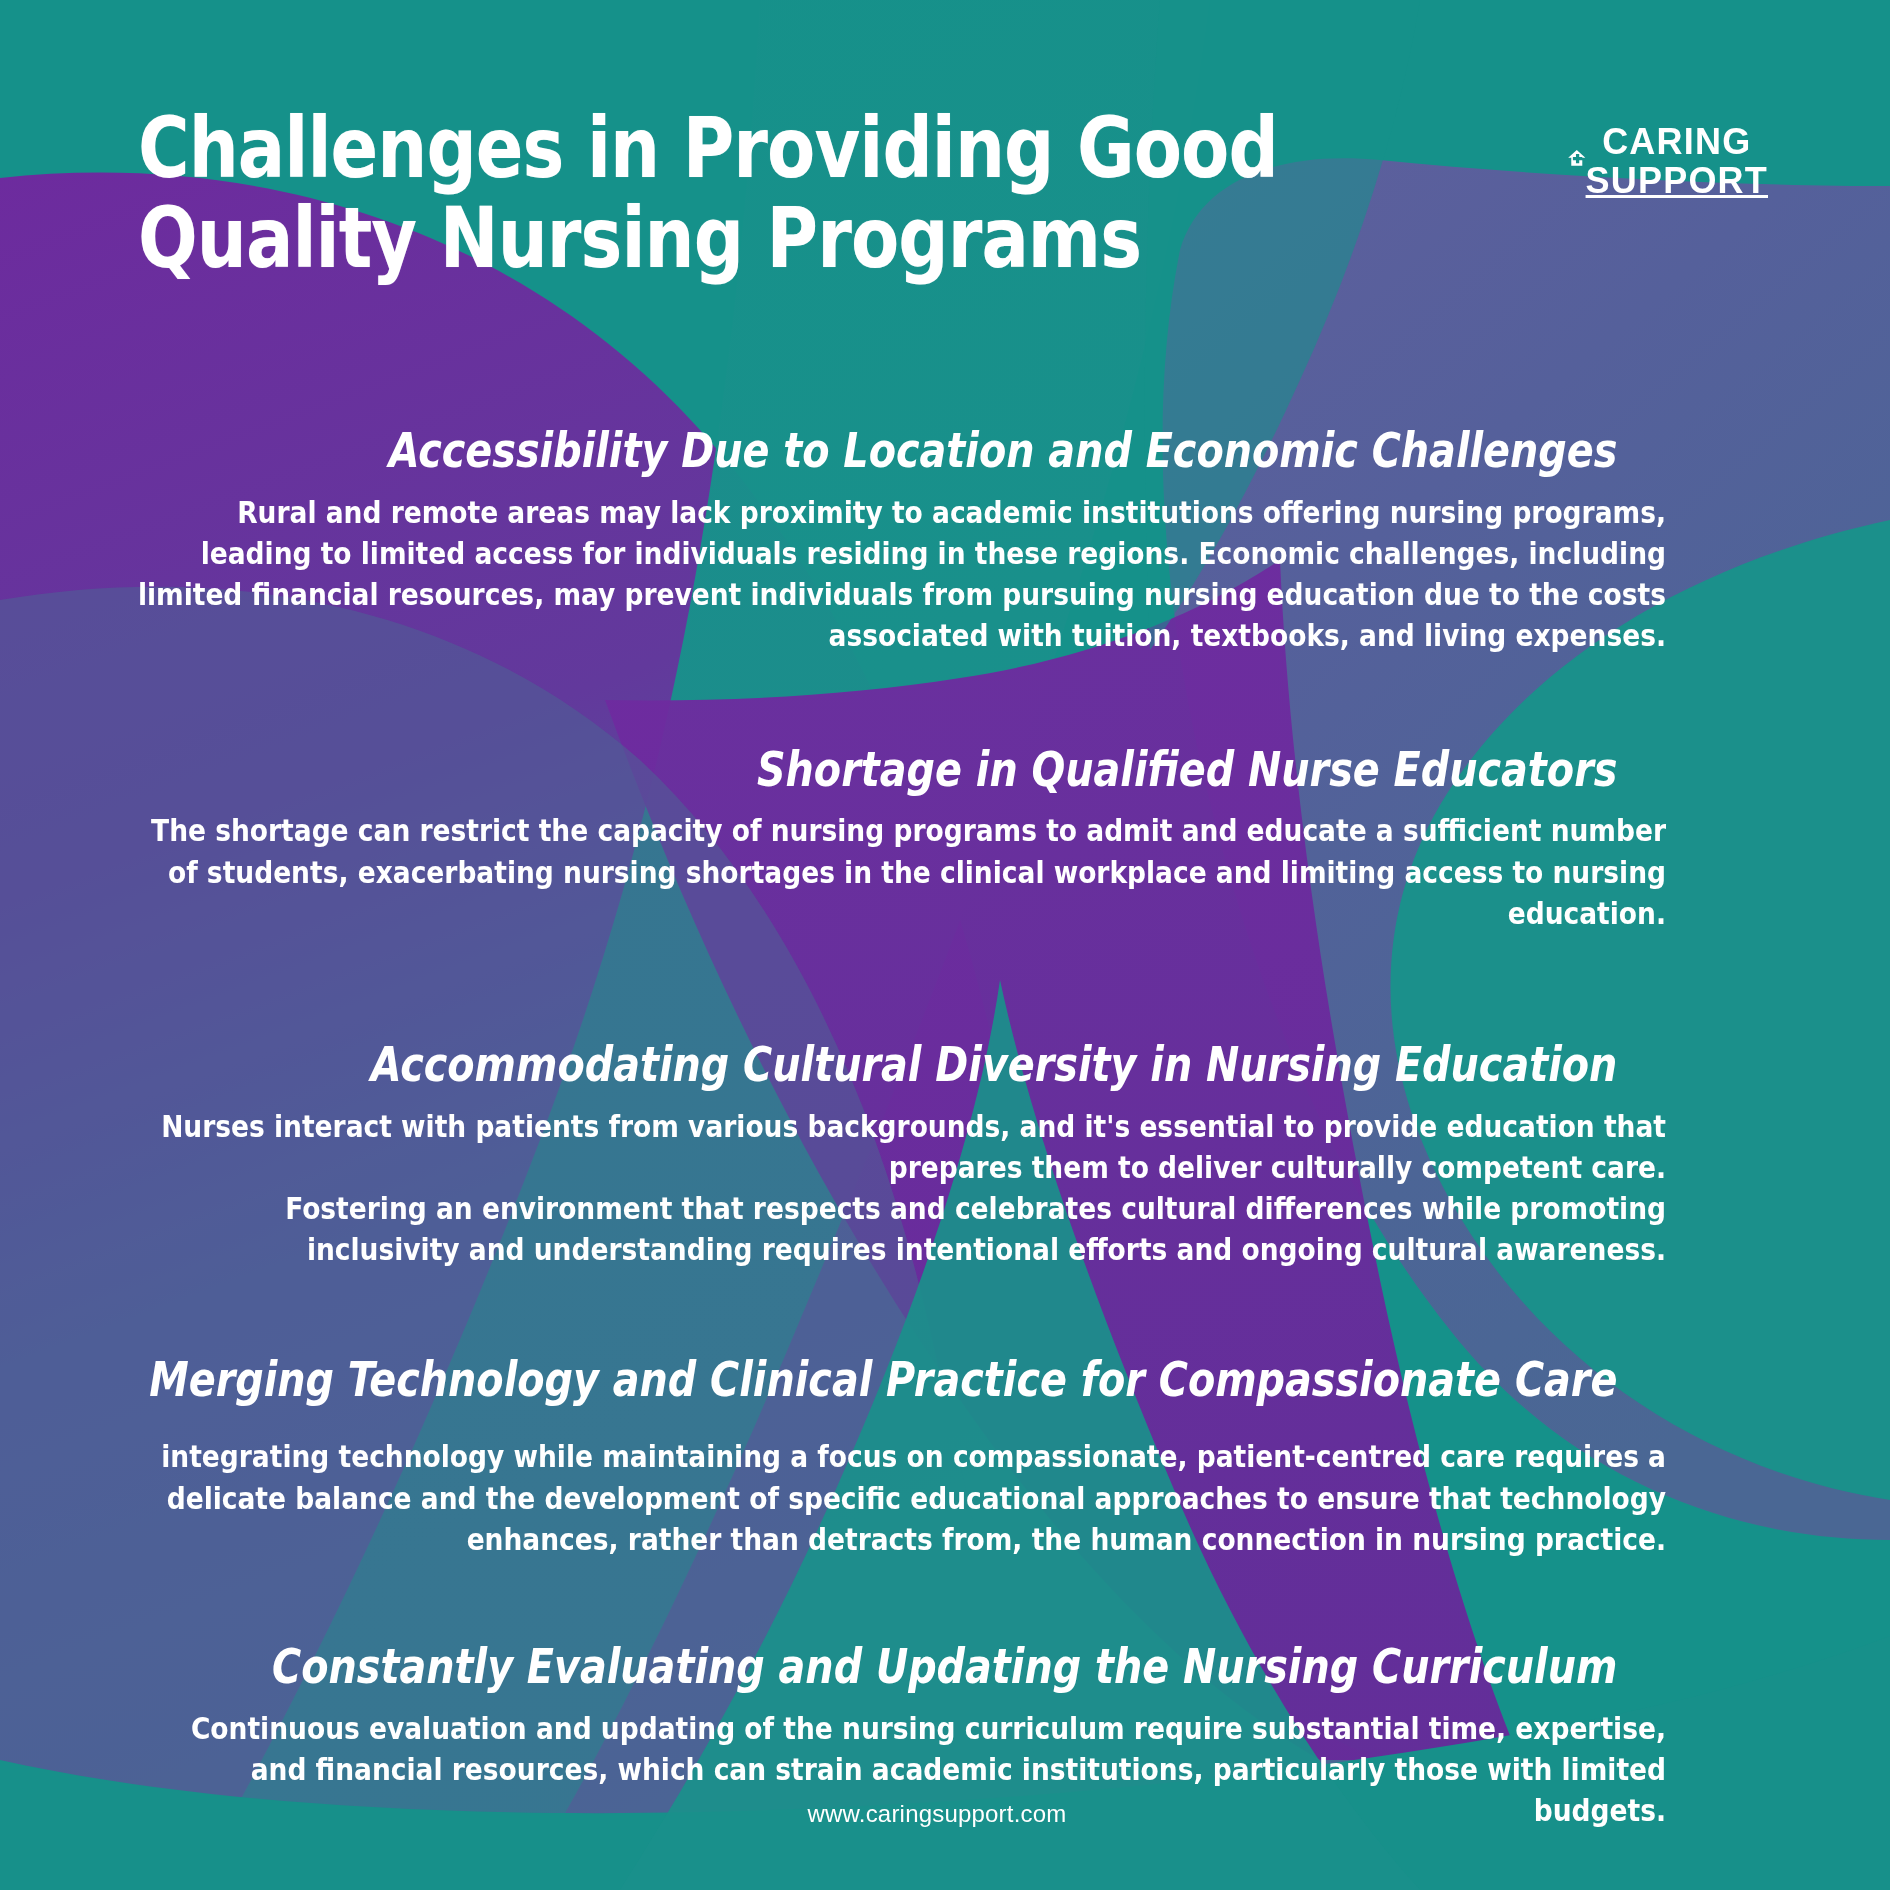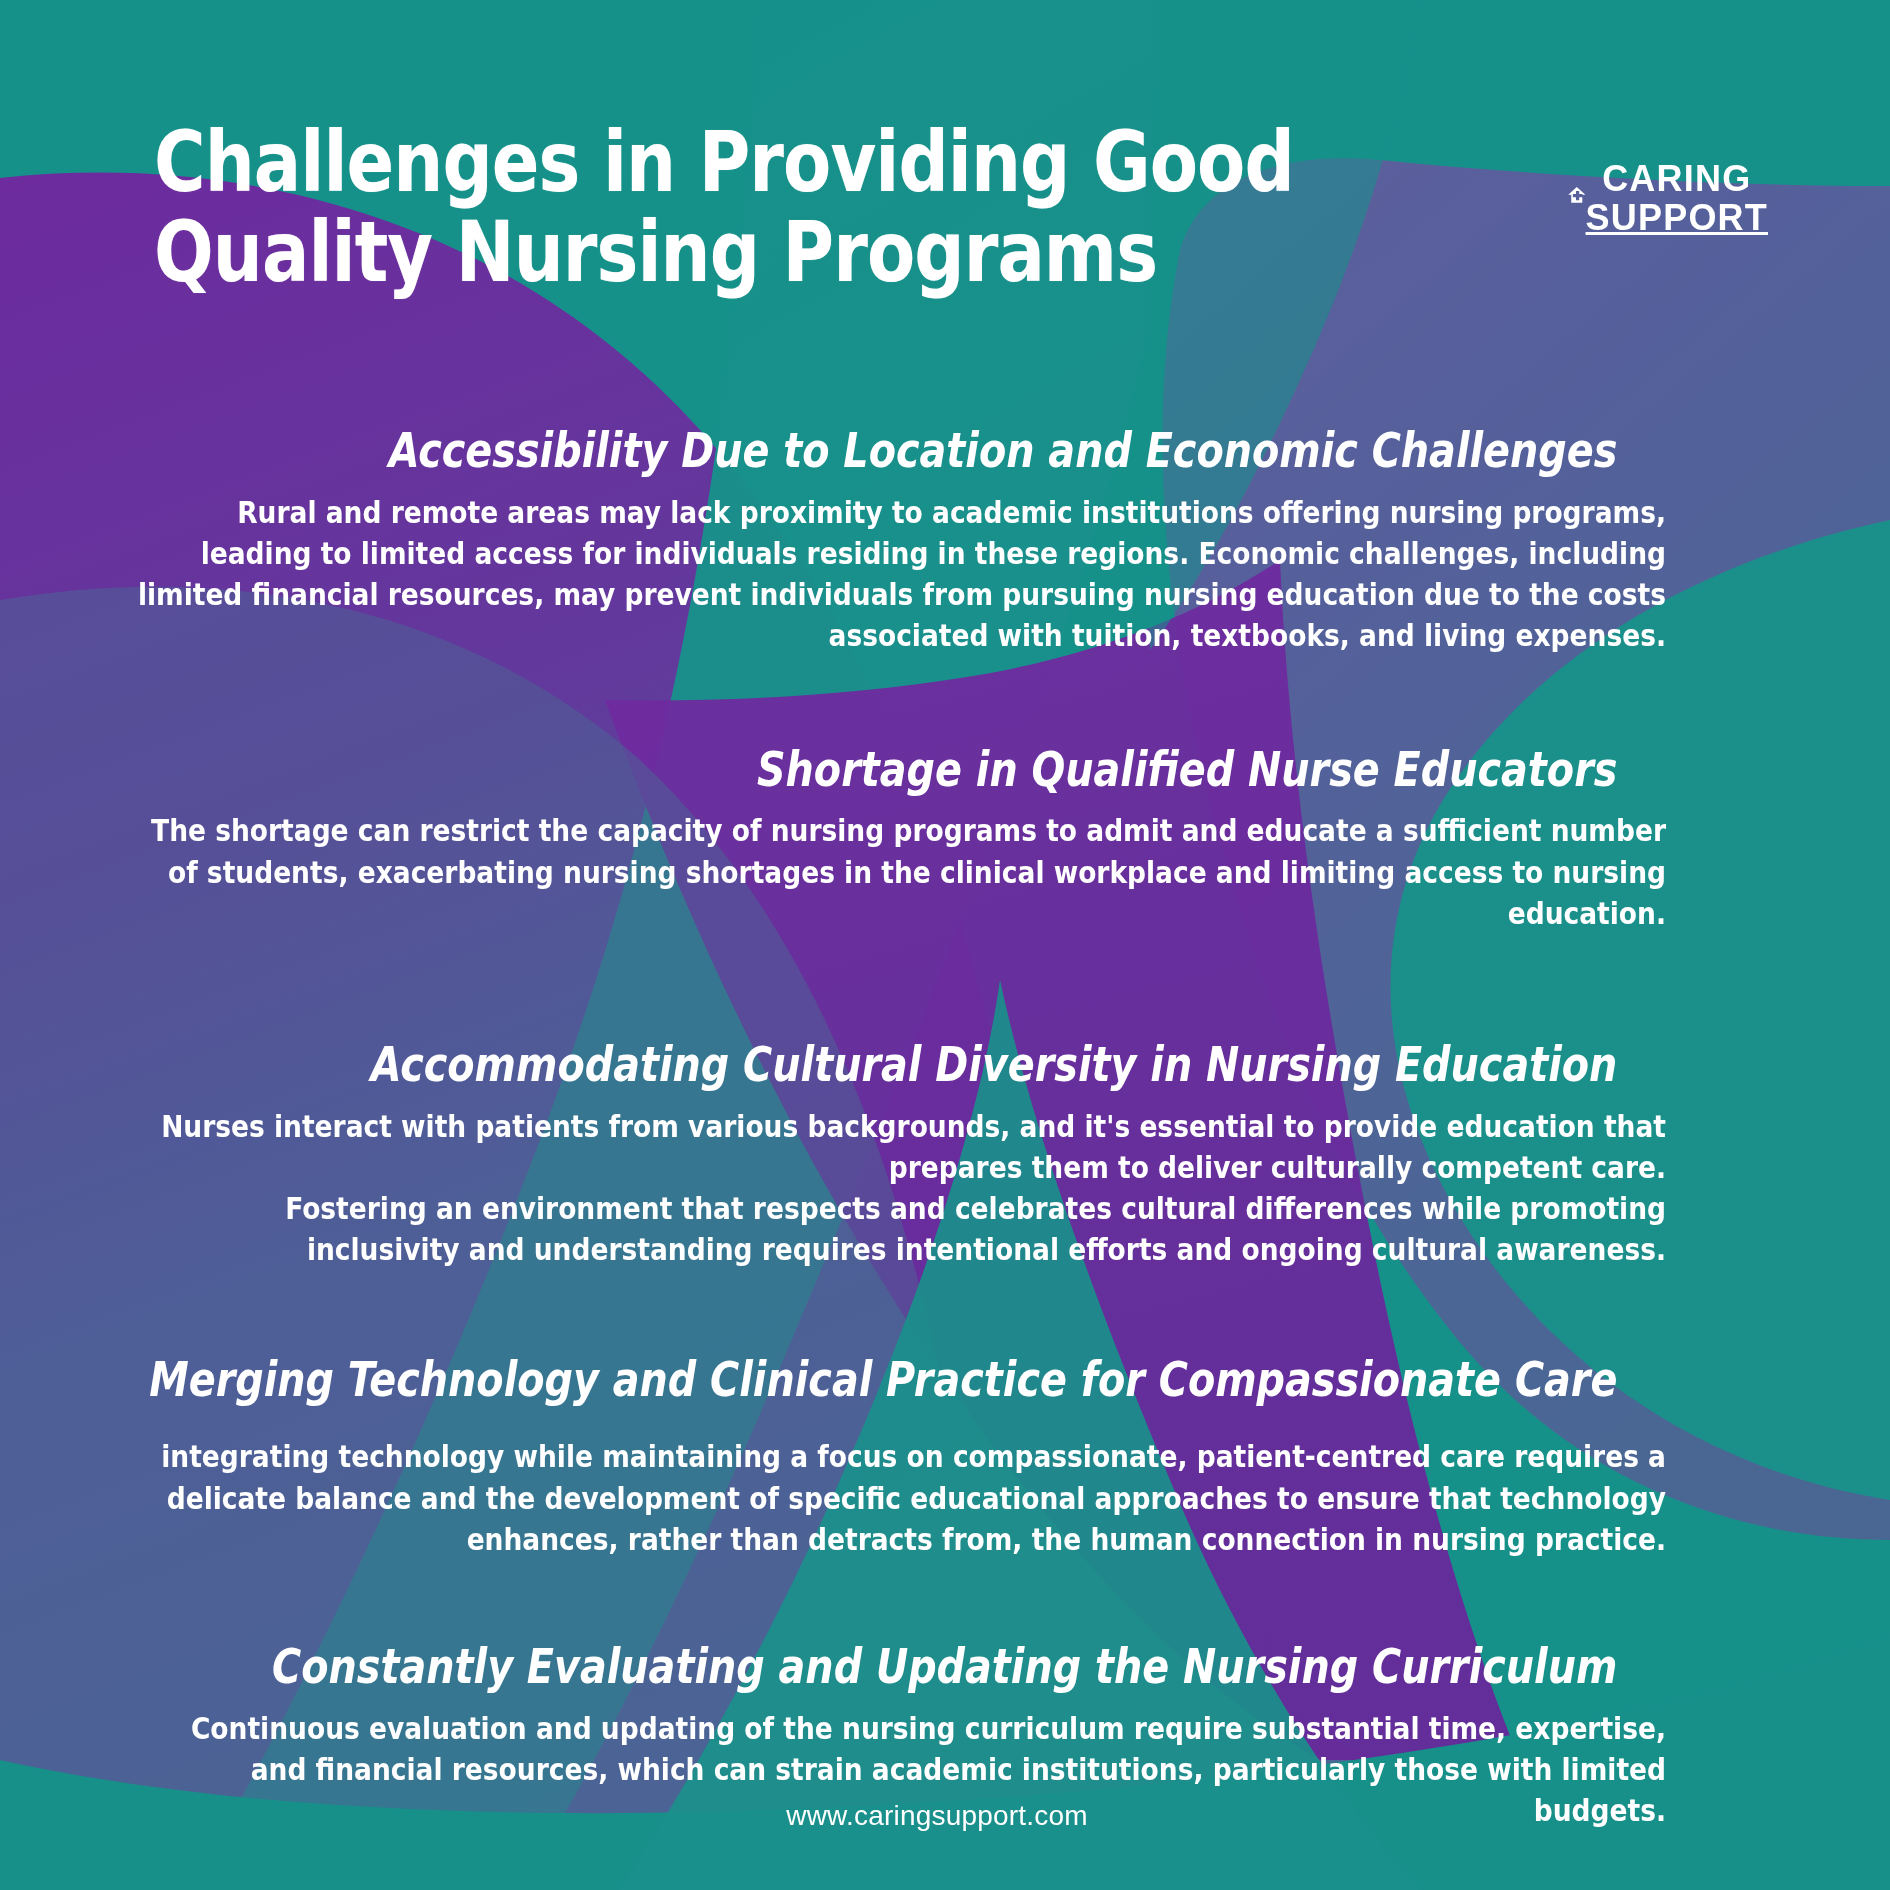--- a/index.html
+++ b/index.html
@@ -26,27 +26,26 @@
   }
   .content {
     position: absolute;
     inset: 0;
     z-index: 5;
   }
 
   
   .header {
     position: absolute;
-    top: 118px;
+    top: 104px;
     left: 138px;
     right: 110px;
     display: flex;
-    align-items: center;
+    align-items: flex-start;
     justify-content: space-between;
-    margin-left: 16px;
   }
   .poster-title {
     font-family: "DejaVu Sans Condensed", "Liberation Sans Narrow", "Liberation Sans", sans-serif;
     font-weight: 700;
     font-size: 84px;
     line-height: 1.07;
     letter-spacing: -1px;
     margin: 0;
     max-width: 1300px;
     transform: scaleX(0.93);
@@ -115,21 +114,21 @@
 
   
   .footer-url {
     position: absolute;
     left: 0;
     right: 16px;
     top: 1800px;
     text-align: center;
     font-family: "Liberation Sans", "DejaVu Sans", sans-serif;
     font-weight: 400;
-    font-size: 28px;
+    font-size: 24px;
     letter-spacing: 0.2px;
   }
 </style>
 </head>
 <body>
 
 <div class="poster">
 
   <svg class="bg-layer" viewBox="0 0 1890 1890" preserveAspectRatio="none" aria-hidden="true">
     <defs>

